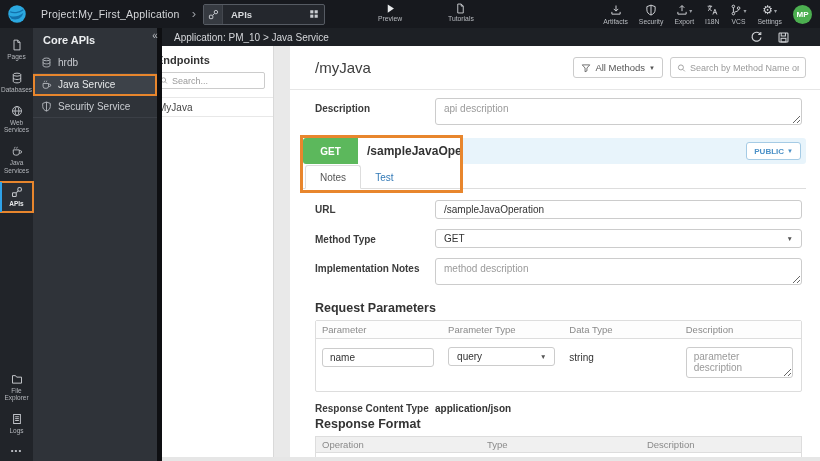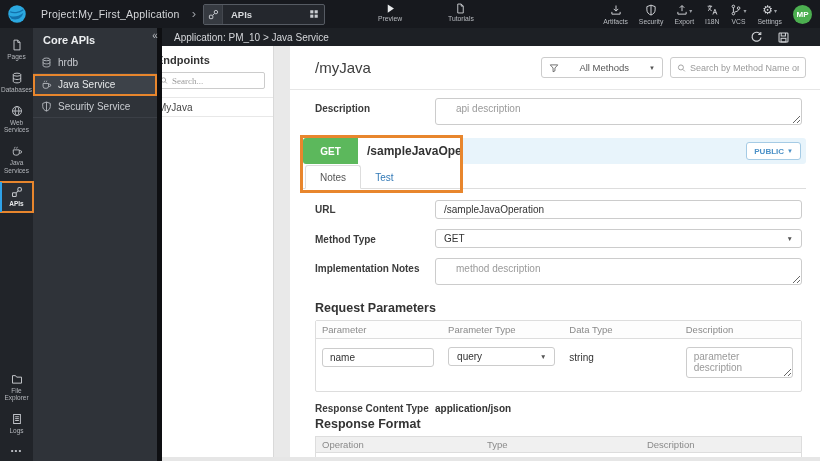--- a/index.html
+++ b/index.html
@@ -46,41 +46,41 @@
   
   .breadcrumb { position:absolute; left:162px; top:28px; width:658px; height:18px; background:#1d2025; display:flex; align-items:center; padding:0 30px 0 12px; z-index:5; }
   .bc-text { color:#d4d6da; font-size:10px; }
   .bc-actions { margin-left:auto; display:flex; gap:14px; color:#d2d4d8; align-items:center; }
   .bc-actions > span { cursor:pointer; display:flex; }
 
   
   .endpoints { position:absolute; left:146px; top:46px; width:128px; height:411px; background:#fff; border-right:1px solid #d9d9d9; z-index:3; }
   .ep-title { font-size:11px; font-weight:bold; color:#333; padding:8px 10px 6px; }
   .ep-search { margin:0 8px 8px; height:17px; border:1px solid #ccc; border-radius:2px; display:flex; align-items:center; padding:0 5px; gap:4px; color:#999; }
-  .ep-search input { border:none; outline:none; width:100%; font-size:9px; color:#555; font-family:Liberation Serif, serif; }
+  .ep-search input { border:none; outline:none; width:100%; font-size:9px; color:#555; font-family:Liberation Sans, sans-serif; }
   .ep-search input::placeholder { color:#9a9a9a; }
   .ep-item { height:20px; border-top:1px solid #e8e8e8; border-bottom:1px solid #e8e8e8; border-left:3px solid #3A9FD8; display:flex; align-items:center; padding-left:9px; font-size:10px; color:#444; cursor:pointer; }
 
   
   .main { position:absolute; left:290px; top:46px; width:530px; height:411px; background:#fff; z-index:2; overflow:hidden; }
   .main-header { height:44px; border-bottom:1px solid #e6e6e6; display:flex; align-items:center; padding:0 14px 0 25px; }
   .main-title { font-size:15px; color:#3c3c3c; }
   .hdr-right { margin-left:auto; display:flex; gap:7px; align-items:center; }
-  .btn-methods { height:21px; border:1px solid #ccc; border-radius:3px; background:#fff; display:flex; align-items:center; gap:20px; padding:0 7px; font-size:9.5px; color:#555; cursor:pointer; }
+  .btn-methods { height:21px; border:1px solid #ccc; border-radius:3px; background:#fff; display:flex; align-items:center; gap:4px; padding:0 7px; font-size:9.5px; color:#555; cursor:pointer; }
   .btn-methods .fcaret { font-size:6px; color:#555; }
   .hdr-search { width:136px; height:21px; border:1px solid #ccc; border-radius:3px; display:flex; align-items:center; gap:4px; padding:0 6px; color:#999; }
   .hdr-search input { border:none; outline:none; width:100%; font-size:9px; color:#555; font-family:inherit; }
   .hdr-search input::placeholder { color:#9a9a9a; }
 
   .main-body { padding:8px 18px 0 25px; }
   .form-row { display:flex; align-items:flex-start; }
   .form-label { width:120px; flex:0 0 120px; font-size:10px; font-weight:bold; color:#3b3b3b; padding-top:5px; }
   .field { flex:1; }
   .txt-input { width:100%; height:19px; border:1px solid #ccc; border-radius:3px; padding:0 8px; font-size:10px; color:#333; font-family:inherit; outline:none; }
-  .txt-area { width:100%; height:27px; border:1px solid #ccc; border-radius:3px; padding:4px 20px; font-size:10px; color:#333; font-family:inherit; outline:none; resize:vertical; }
+  .txt-area { width:100%; height:27px; border:1px solid #ccc; border-radius:3px; padding:4px 8px; font-size:10px; color:#333; font-family:inherit; outline:none; resize:vertical; }
   .txt-area::placeholder { color:#9a9a9a; }
   .sel { width:100%; height:19px; border:1px solid #ccc; border-radius:3px; padding:0 8px; font-size:10px; color:#333; display:flex; align-items:center; cursor:pointer; background:#fff; }
   .sel .scaret { margin-left:auto; font-size:6.5px; color:#555; }
 
   
   .op-section { position:relative; margin:9px -4px 0 -12px; }
   .op-bar { height:26px; background:#E8F4FB; border-radius:3px; display:flex; align-items:center; }
   .op-method { width:55px; height:26px; background:#5CB85C; border-radius:3px 0 0 3px; color:#fff; font-size:10px; font-weight:bold; display:flex; align-items:center; justify-content:center; cursor:pointer; }
   .op-path { width:102px; height:26px; border:none; outline:none; background:#fff; font-size:12px; font-weight:bold; color:#333; padding:0 0 0 9px; font-family:inherit; }
   .op-visibility { margin-left:auto; margin-right:5px; height:18px; border:1px solid #a5cbe5; border-radius:3px; background:#fff; color:#4a90c7; font-size:8px; font-weight:bold; display:flex; align-items:center; gap:3px; padding:0 7px; cursor:pointer; }

